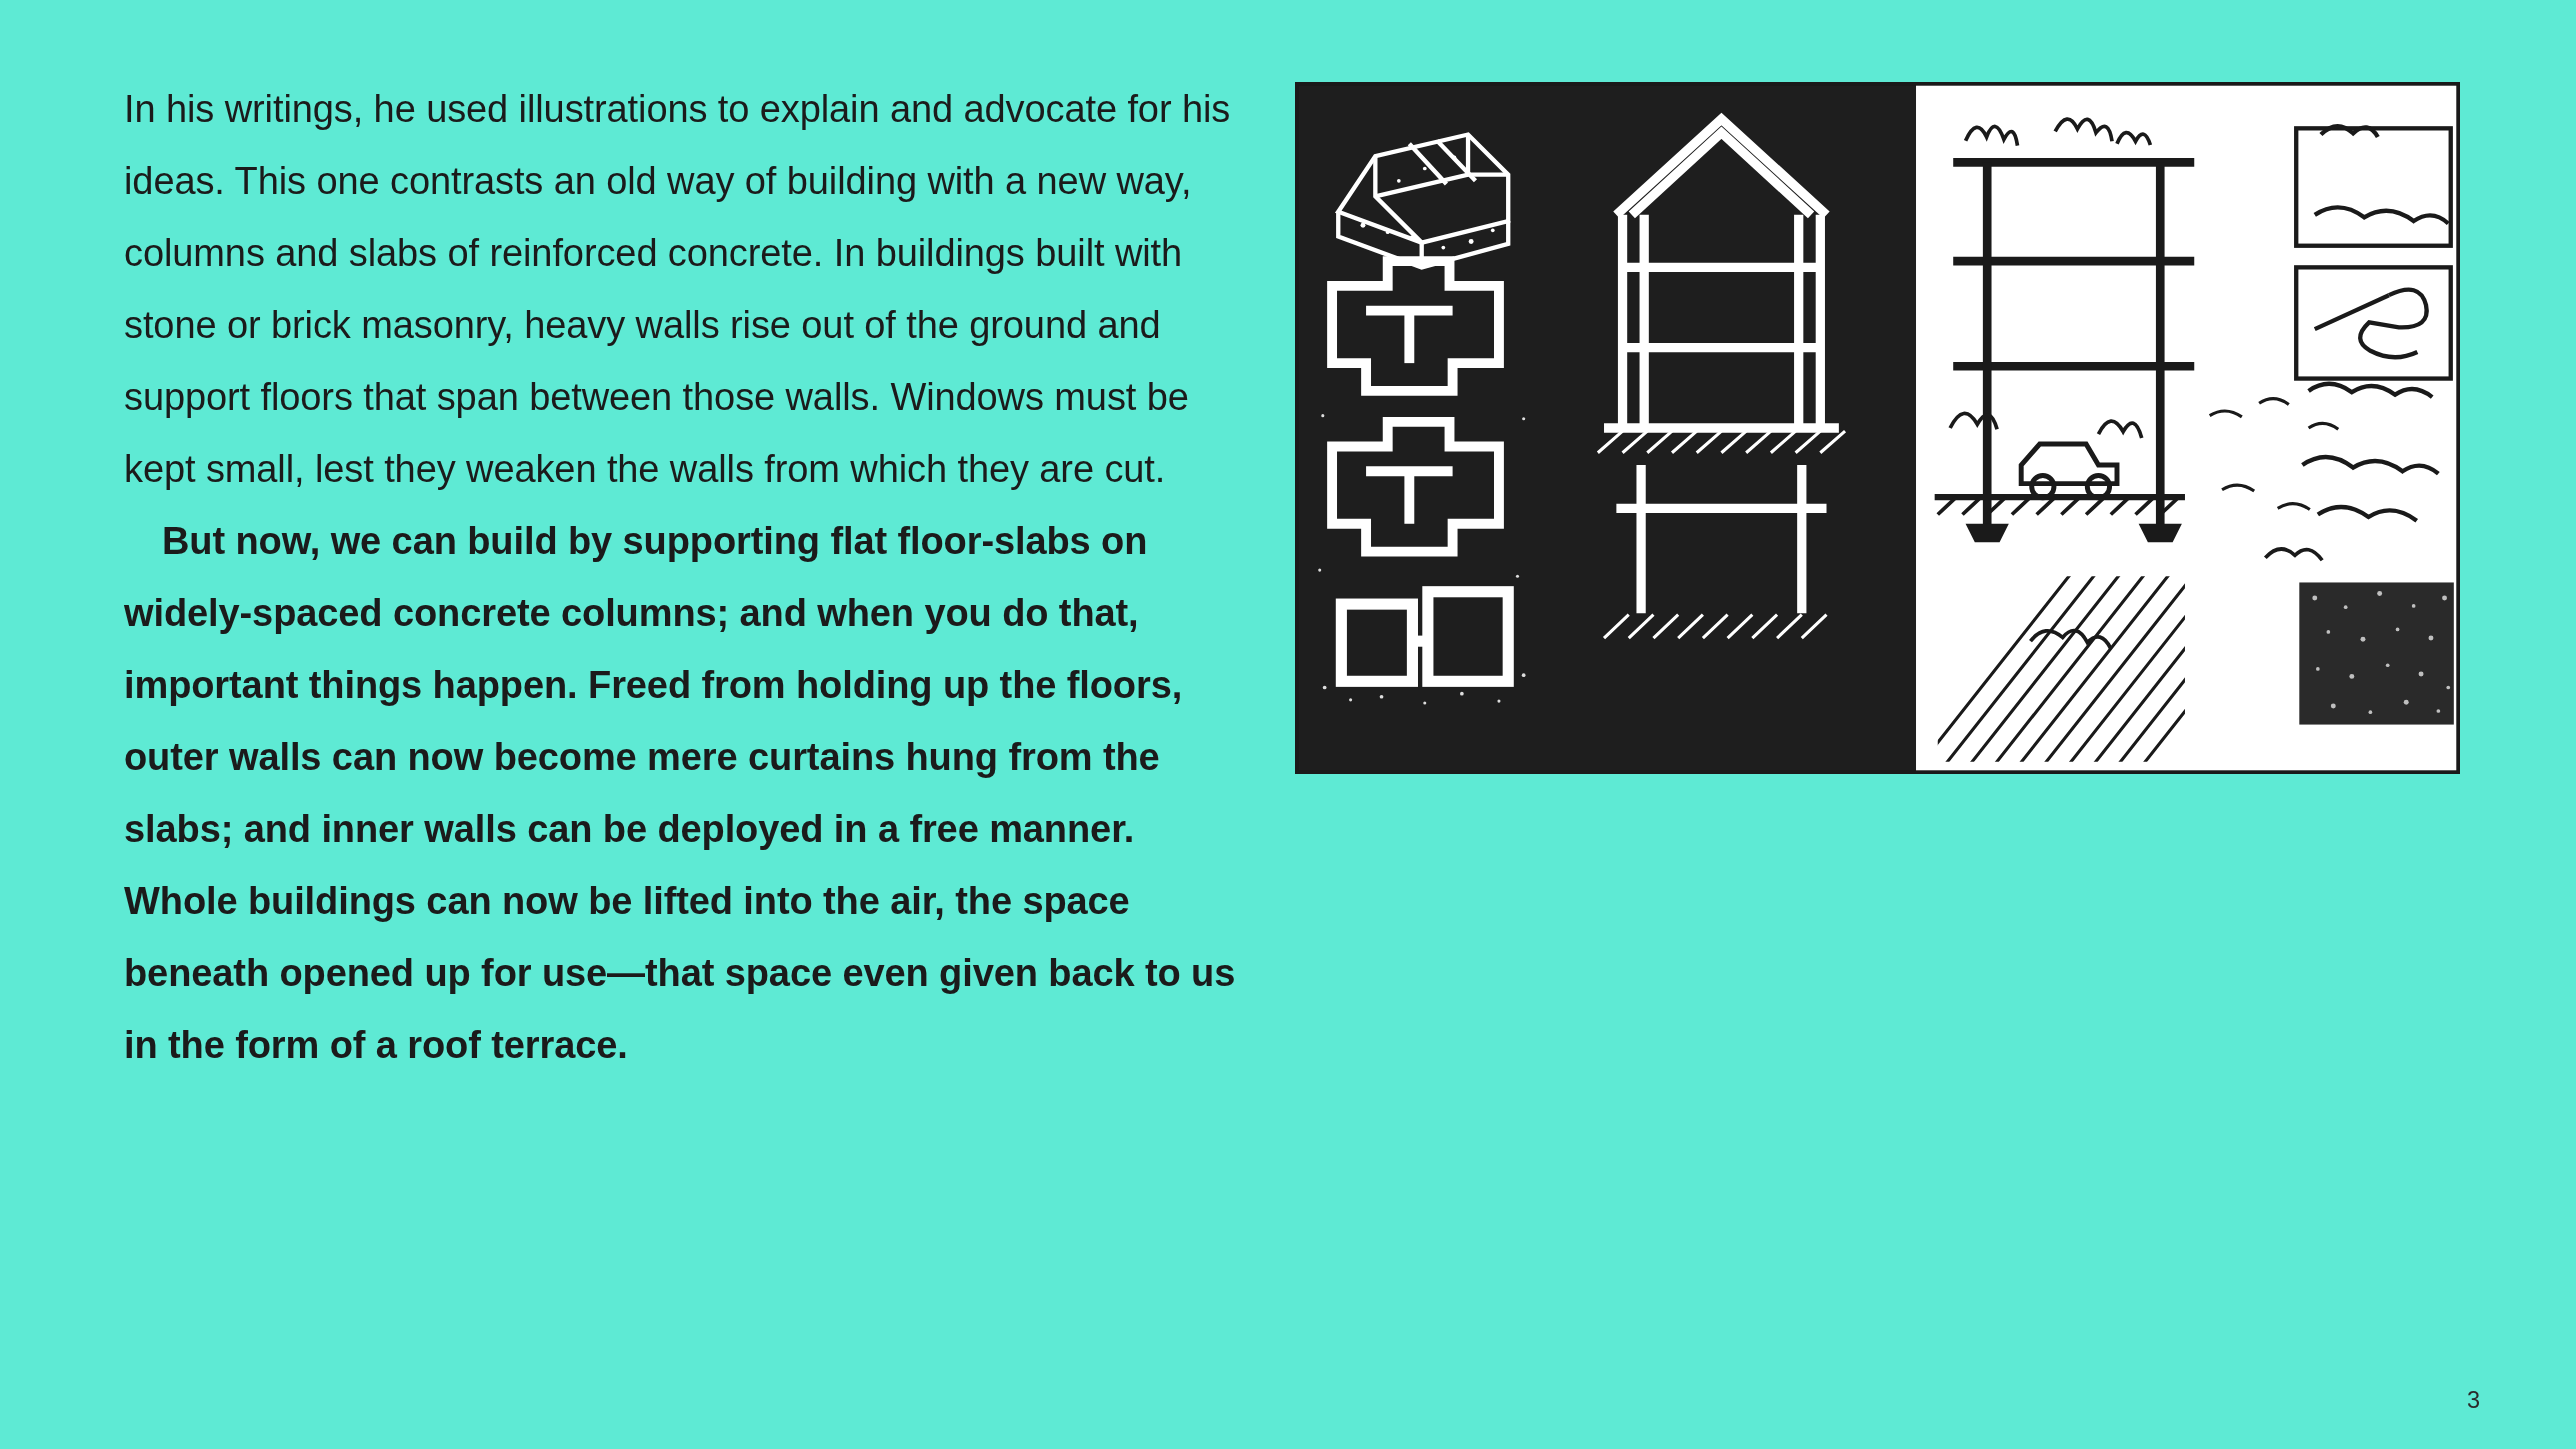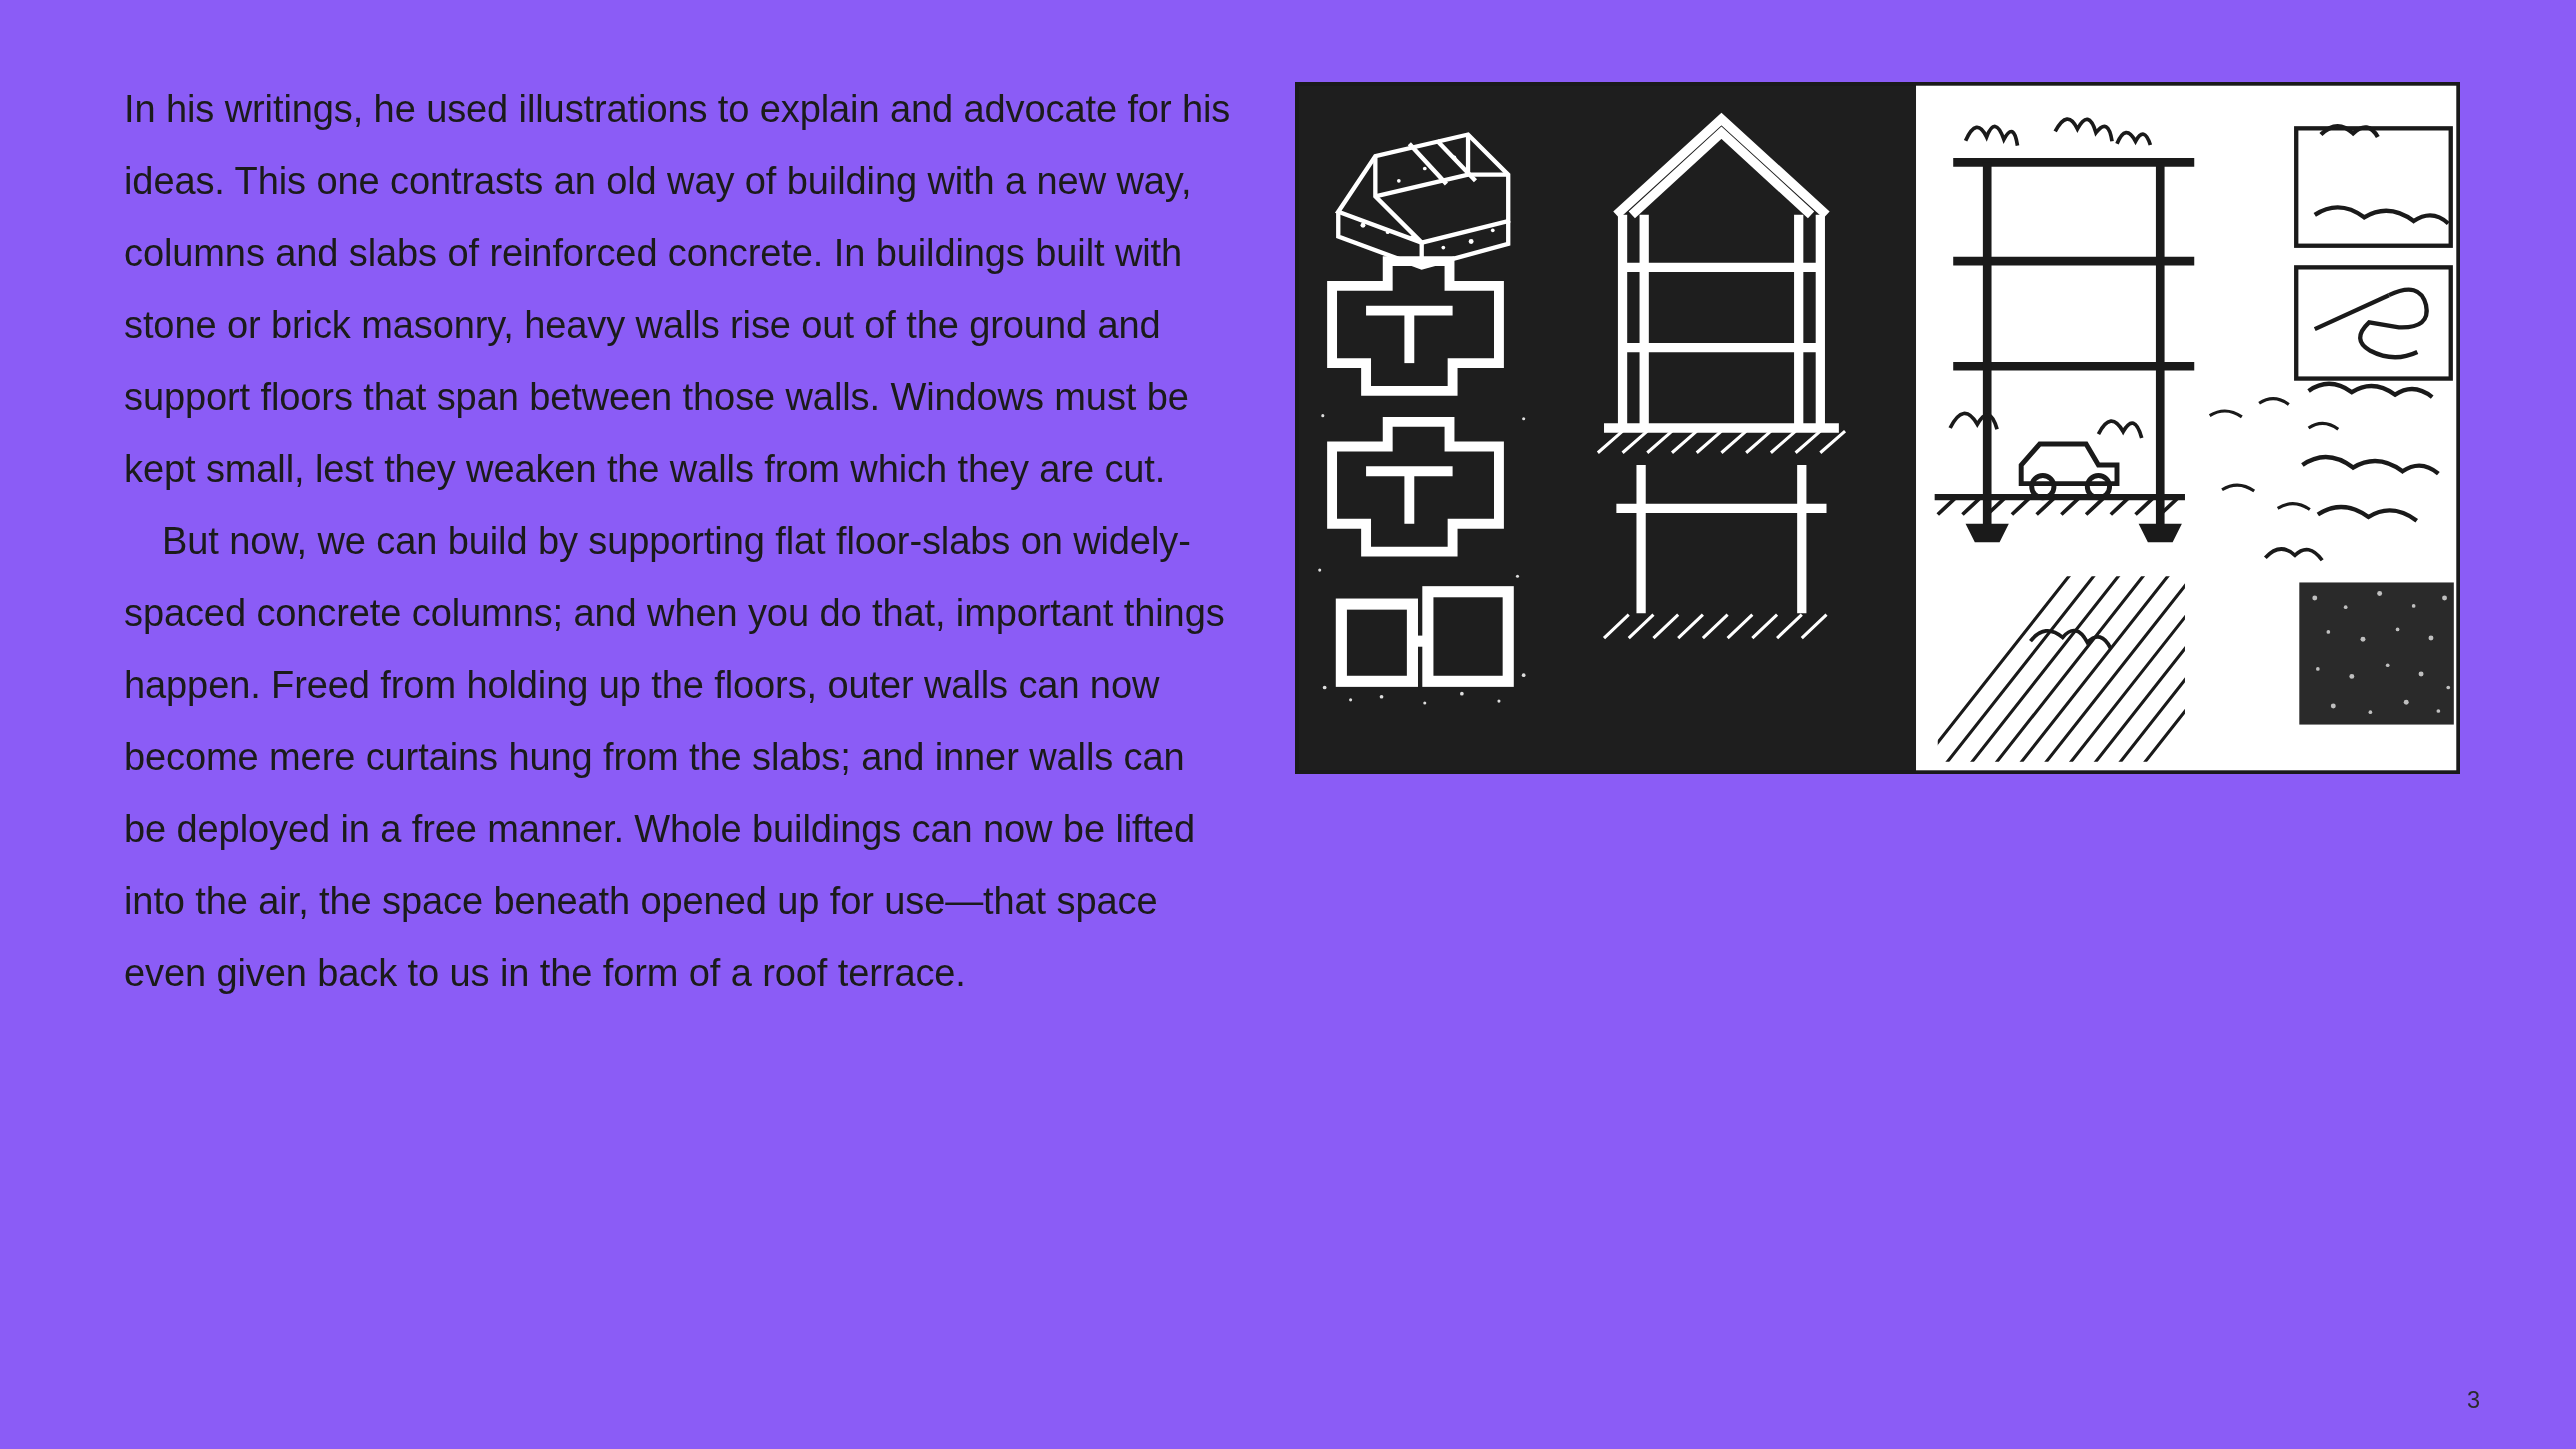--- a/index.html
+++ b/index.html
@@ -10,38 +10,39 @@
     width: 2576px;
     height: 1450px;
     background: #cfe0f0;
     font-family: "Liberation Sans", sans-serif;
     overflow: hidden;
     position: relative;
   }
   .slide {
     position: absolute;
     inset: 0;
-    background: #8b5cf6;
+    background: #5eead4;
   }
   
   .text-column {
     position: absolute;
     left: 124px;
     top: 73px;
     width: 1113px;
   }
   .para {
     font-size: 38px;
     line-height: 72px;
     color: #1b1b1b;
     margin: 0;
     letter-spacing: -0.1px;
   }
   .para + .para {
     text-indent: 38px;
+    font-weight: bold;
   }
   
   .figure {
     position: absolute;
     left: 1295px;
     top: 82px;
     width: 1165px;
     height: 692px;
     background: #ffffff;
     box-shadow: 0 0 0 1.2px #1a1a1a inset;

